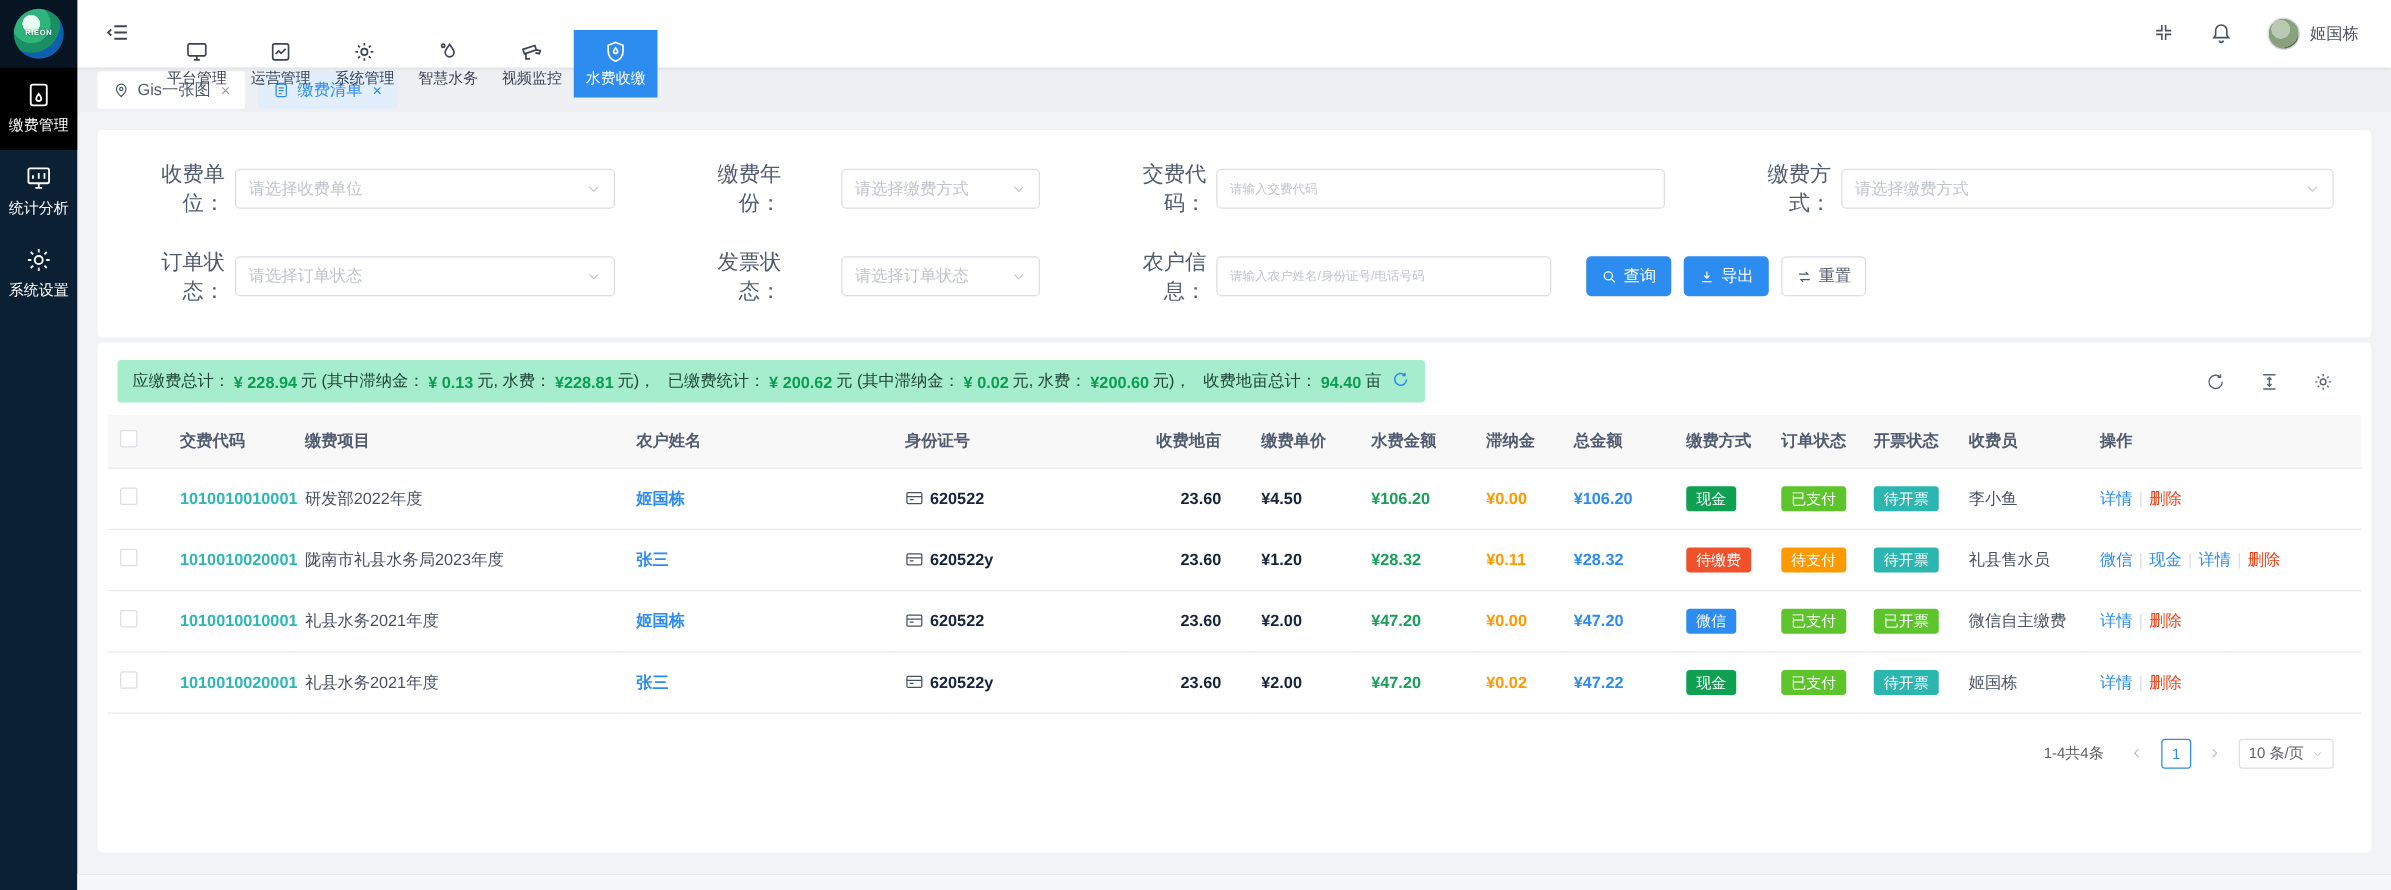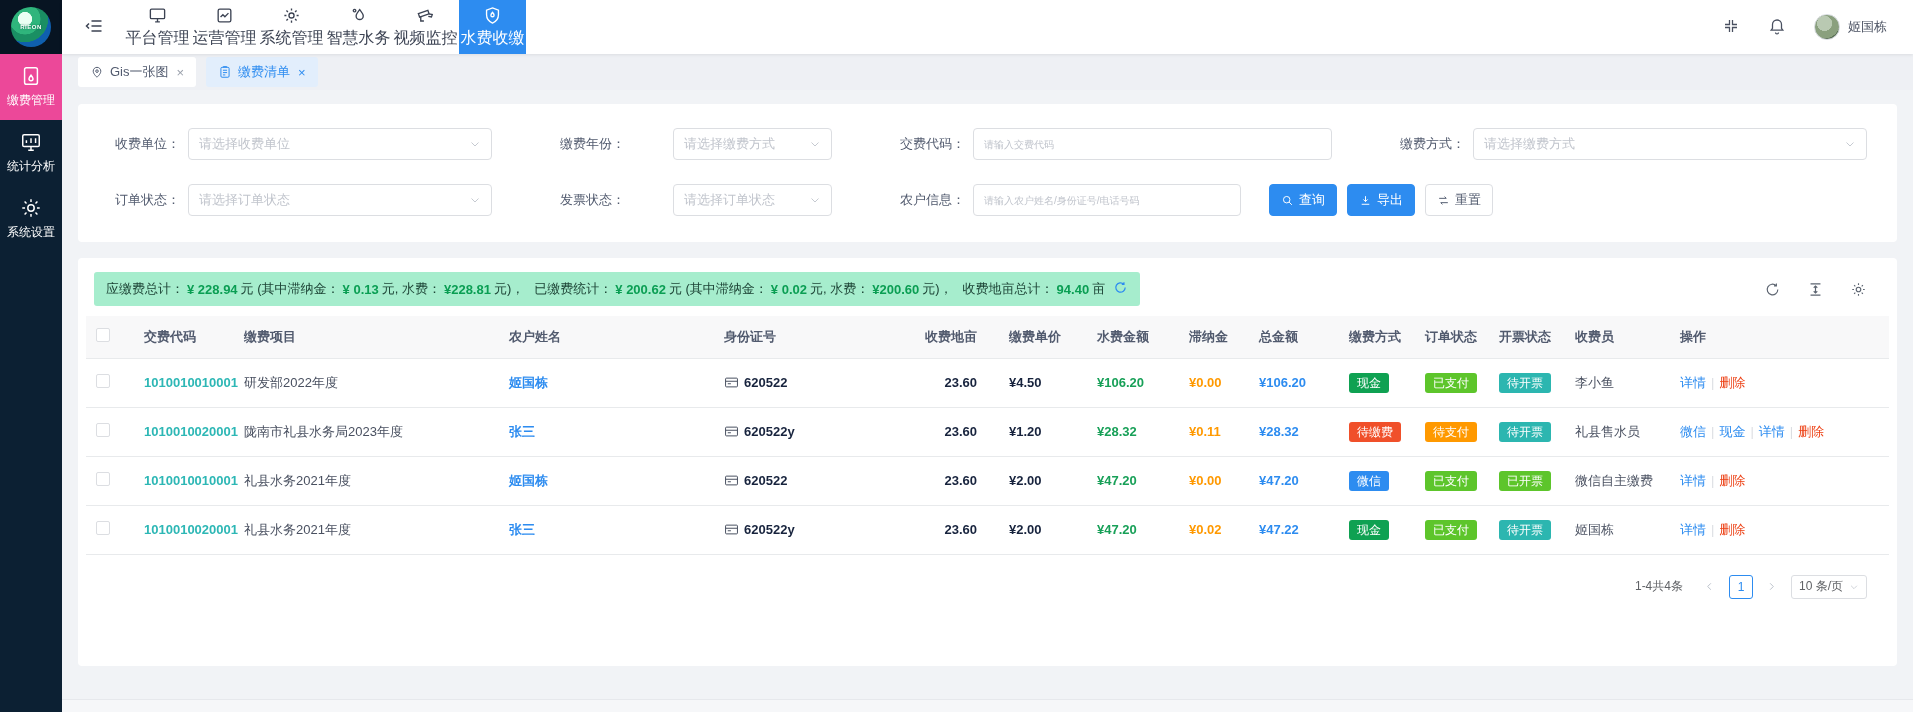--- a/index.html
+++ b/index.html
@@ -6,32 +6,32 @@
   html,body { width:1913px; height:712px; overflow:hidden; }
   body { font-family:"Liberation Sans","DejaVu Sans",sans-serif; background:#eef0f4; font-size:13px; color:#495060; }
   .app { display:flex; width:1913px; height:712px; }
 
   
   .sidebar { width:62px; background:#0c2033; flex-shrink:0; display:flex; flex-direction:column; }
   .logo-block { height:54px; background:#071422; display:flex; align-items:center; justify-content:center; }
   .logo-circle { width:40px; height:40px; border-radius:50%; background:radial-gradient(circle at 35% 30%, #eafff3 0 18%, #2fb57c 19% 40%, #1a8f63 41% 60%, #0f5fae 61% 100%); display:flex; align-items:center; justify-content:center; }
   .logo-circle span { font-size:6px; color:#fff; font-weight:bold; letter-spacing:.5px; text-shadow:0 0 2px #064; }
   .side-item { height:66px; display:flex; flex-direction:column; align-items:center; justify-content:center; gap:5px; color:#fff; font-size:12px; cursor:pointer; }
-  .side-item.active { background:#ec4899; }
+  .side-item.active { background:#000000; }
   .side-item svg { width:22px; height:22px; stroke:#fff; fill:none; stroke-width:1.6; }
 
   
   .main { flex:1; display:flex; flex-direction:column; min-width:0; }
 
   
   .topbar { height:54px; background:#fff; display:flex; align-items:center; box-shadow:0 1px 3px rgba(0,0,0,.08); position:relative; z-index:3; }
   .collapse { margin:0 20px 0 22px; cursor:pointer; }
   .collapse svg { width:20px; height:20px; stroke:#3c4353; stroke-width:1.8; fill:none; }
   .menu { display:flex; height:54px; }
-  .menu-item { width:67px; height:54px; display:flex; flex-direction:column; align-items:center; justify-content:center; gap:3px; font-size:16px; color:#3c4353; cursor:pointer; }
+  .menu-item { width:67px; height:54px; display:flex; flex-direction:column; align-items:center; justify-content:center; gap:3px; font-size:12px; color:#3c4353; cursor:pointer;margin-top:24px; }
   .menu-item svg { width:19px; height:19px; stroke:#3c4353; fill:none; stroke-width:1.7; }
   .menu-item.active { background:#2d8cf0; color:#fff; }
   .menu-item.active svg { stroke:#fff; }
   .topbar-right { margin-left:auto; display:flex; align-items:center; gap:28px; padding-right:26px; }
   .tb-icon svg { width:18px; height:18px; stroke:#495060; fill:none; stroke-width:1.7; cursor:pointer; }
   .user { display:flex; align-items:center; gap:8px; cursor:pointer; }
   .avatar { width:26px; height:26px; border-radius:50%; background:radial-gradient(circle at 40% 35%, #b9c9b2 0 35%, #8aa07e 36% 70%, #5c7257 71% 100%); border:1px solid #d7dbe0; }
   .username { font-size:13px; color:#495060; }
 
   
@@ -47,35 +47,35 @@
   .content { flex:1; padding:14px 16px 0; background:#f1f3f6; position:relative; }
 
   .panel { background:#fff; border-radius:4px; }
   .filter-panel { padding:24px 0 2px 24px; }
   .f-row { display:flex; margin-bottom:24px; }
   .f-col1 { width:445px; padding-right:55px; }
   .f-col2 { width:340px; padding-right:55px;gap:40px; }
   .f-col3 { width:500px; padding-right:55px; }
   .f-col4 { flex:1; padding-right:30px; }
   .field { display:flex; align-items:center; }
-  .lab { width:78px; text-align:right; margin-right:8px; color:#515a6e; flex-shrink:0; font-size:13px; }
+  .lab { width:78px; text-align:right; margin-right:8px; color:#515a6e; flex-shrink:0; font-size:17px; }
   .ctl { flex:1; height:32px; border:1px solid #dcdee2; border-radius:4px; background:#fff; display:flex; align-items:center; padding:0 10px; cursor:pointer; }
   .ctl .ph { color:#c0c4cc; font-size:13px; flex:1; white-space:nowrap; overflow:hidden; }
   .ctl svg.chev { width:12px; height:12px; stroke:#c0c4cc; fill:none; stroke-width:1.8; flex-shrink:0; }
   .ctl input { border:none; outline:none; width:100%; font-size:10px; color:#515a6e; font-family:inherit; }
   .ctl input::placeholder { color:#c0c4cc; }
   .ctl-fixed { flex:none; width:268px; }
   .btns { display:flex; align-items:center; gap:10px; margin-left:28px; }
   .btn { height:32px; padding:0 11px; border-radius:4px; border:1px solid #2d8cf0; background:#2d8cf0; color:#fff; font-size:13px; display:flex; align-items:center; gap:5px; cursor:pointer; font-family:inherit; }
   .btn svg { width:13px; height:13px; stroke:#fff; fill:none; stroke-width:1.8; }
   .btn.ghost { background:#fff; border-color:#dcdee2; color:#515a6e; }
   .btn.ghost svg { stroke:#515a6e; }
 
   
-  .table-panel { margin-top:16px; padding:14px 8px 16px; min-height:408px; display:flex; flex-direction:column; }
+  .table-panel { margin-top:4px; padding:14px 8px 16px; min-height:408px; display:flex; flex-direction:column; }
   .summary-row { display:flex; align-items:center; padding:0 8px 10px; }
   .summary { background:#a6edcd; border-radius:3px; padding:8px 12px; font-size:13px; color:#1d4436; display:flex; align-items:center; white-space:nowrap; }
   .s-v { color:#0a9e53; font-weight:bold; margin:0 3px; }
   .s-gap { margin-right:10px; }
   .sum-refresh svg { width:15px; height:15px; stroke:#2d8cf0; fill:none; stroke-width:2; margin-left:8px; cursor:pointer; }
   .tools { margin-left:auto; display:flex; align-items:center; gap:26px; padding-right:14px; }
   .tools svg { width:17px; height:17px; stroke:#5c6470; fill:none; stroke-width:1.6; cursor:pointer; }
 
   table { width:100%; border-collapse:collapse; table-layout:fixed; font-size:13px; }
   thead th { background:#f8f8f9; color:#515a6e; font-weight:bold; text-align:left; height:42px; padding:0 10px; border-bottom:1px solid #e8eaec; white-space:nowrap; }

